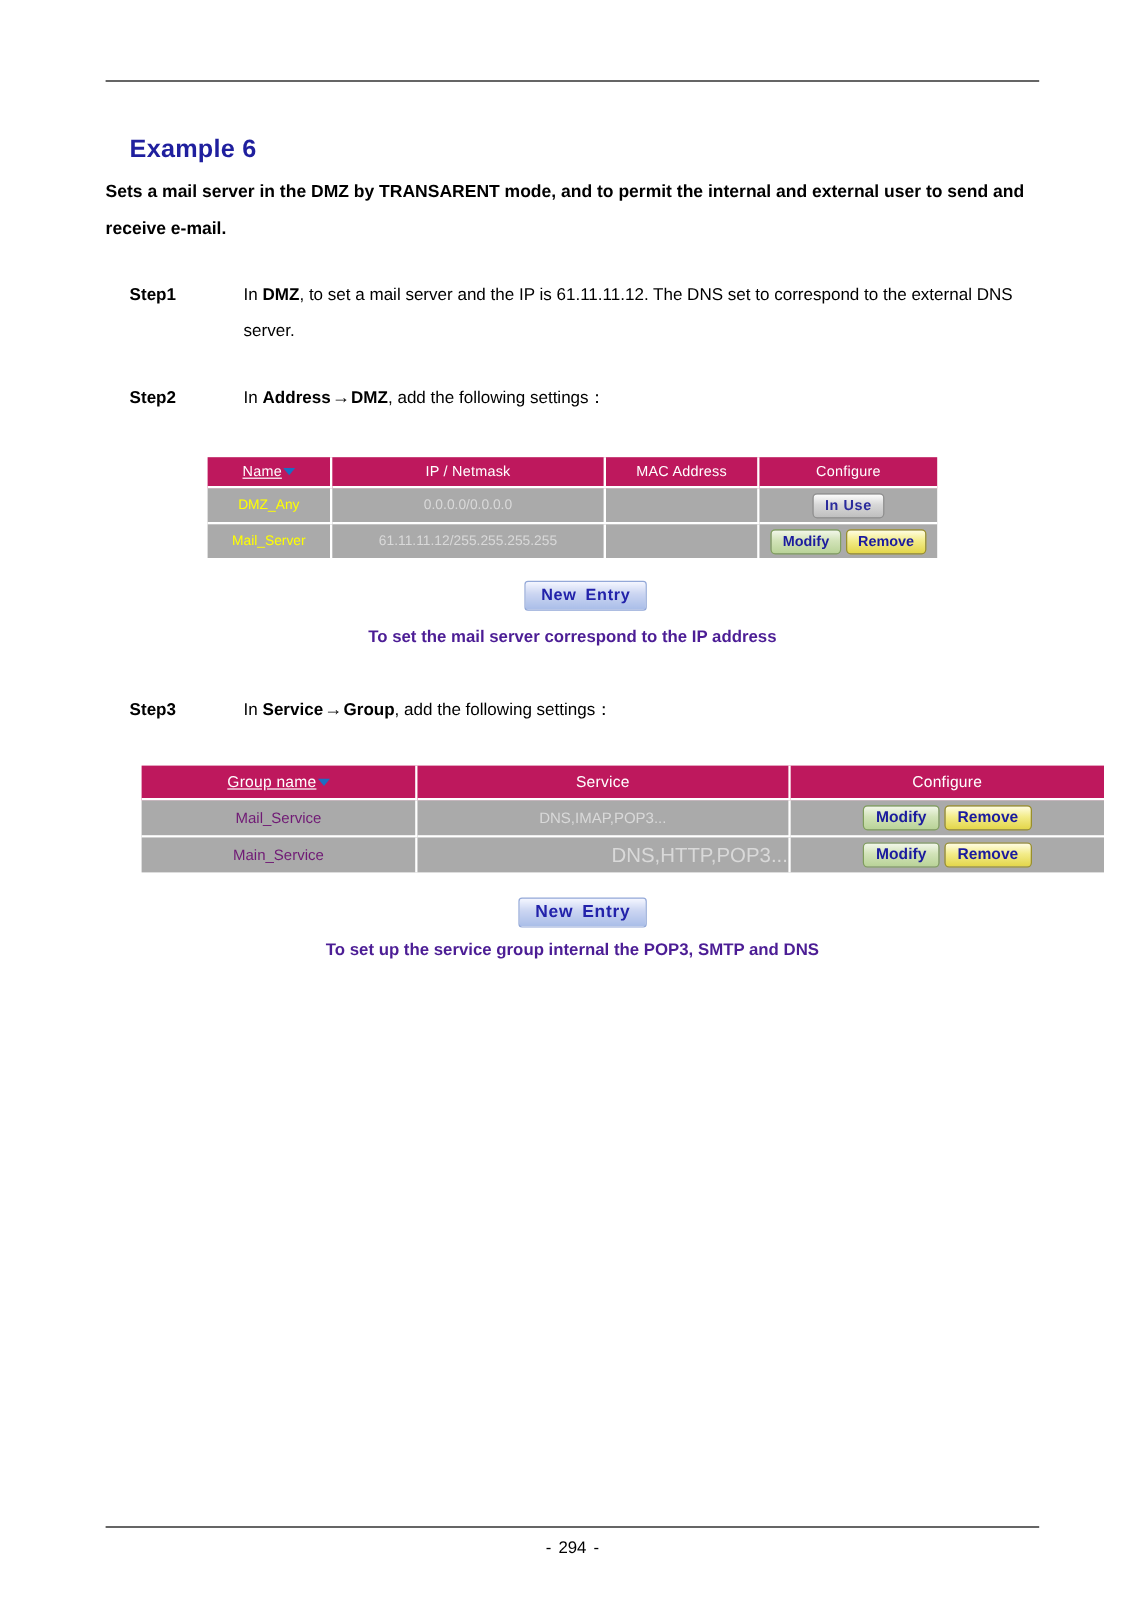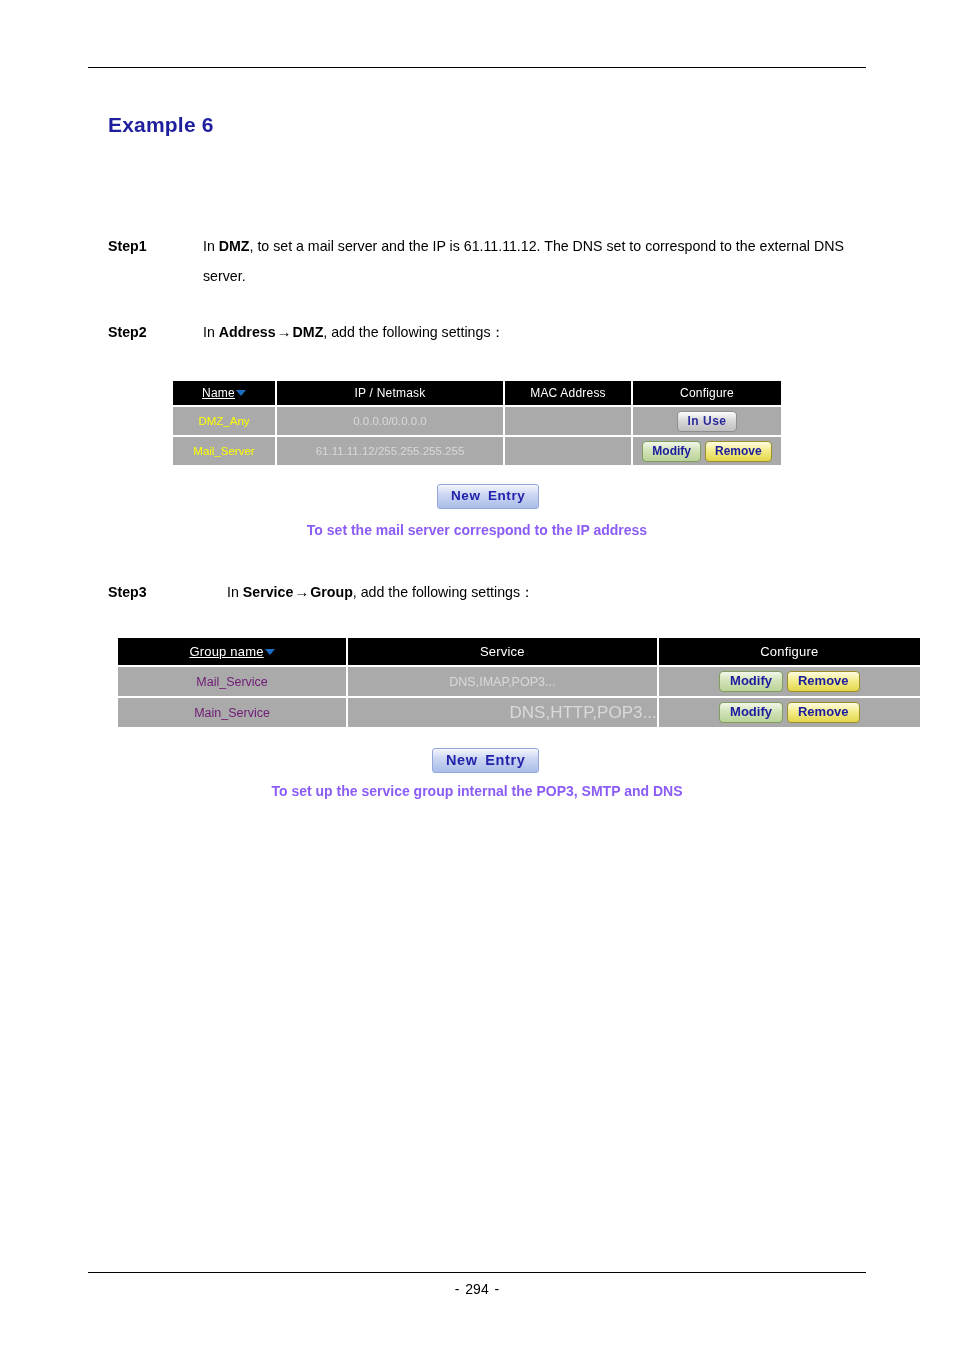--- a/index.html
+++ b/index.html
@@ -73,38 +73,38 @@
   .step-label {
     font-weight: bold;
     width: 80px;
     flex: 0 0 80px;
   }
   .step-body { flex: 1 1 auto; margin-left: 15px; }
   .step-body b { font-weight: bold; }
 
   #step1 { left: 108px; top: 231px; width: 740px; }
   #step2 { left: 108px; top: 317px; width: 740px; }
-  #step3 { left: 108px; top: 577px; width: 740px; gap: 24px; }
+  #step3 { left: 108px; top: 577px; width: 740px; }
 
   .arrow { font-weight: bold; font-size: 15px; padding: 0 1px; }
 
   
   .ss-table {
     position: absolute;
     border-collapse: separate;
     border-spacing: 0;
     background: #ffffff;
     font-size: 11.5px;
   }
   .ss-table td, .ss-table th {
     padding: 0;
     margin: 0;
   }
   .ss-head th {
-    background: #000000;
+    background: #be185d;
     color: #ffffff;
     font-weight: normal;
     height: 24px;
     text-align: center;
     border-right: 2px solid #ffffff;
     border-bottom: 2px solid #ffffff;
     font-size: 12px;
     letter-spacing: 0.2px;
   }
   .ss-head th:last-child { border-right: none; }
@@ -186,21 +186,21 @@
   }
 
   
   .caption {
     position: absolute;
     width: 954px;
     left: 0;
     text-align: center;
     font-size: 14px;
     font-weight: bold;
-    color: #8b5cf6;
+    color: #4c1d95;
   }
 
   
   .footer-rule {
     position: absolute;
     left: 88px;
     top: 1272px;
     width: 778px;
     border-bottom: 1.6px solid #000;
   }
@@ -218,20 +218,21 @@
 </head>
 <body>
 
 <div class="page">
 
   <div class="header-area">
     <div class="header-rule"></div>
   </div>
 
   <div class="example-title">Example 6</div>
+  <div class="lede">Sets a mail server in the DMZ by TRANSARENT mode, and to permit the internal and external user to send and receive e-mail.</div>
 
   <div class="step" id="step1">
     <div class="step-label">Step1</div>
     <div class="step-body"><span>In </span><b>DMZ</b><span>, to set a mail server and the IP is 61.11.11.12. The DNS set to correspond to the external DNS server.</span></div>
   </div>
 
   <div class="step" id="step2">
     <div class="step-label">Step2</div>
     <div class="step-body"><span>In </span><b>Address</b><b class="arrow">→</b><b>DMZ</b><span>, add the following settings：</span></div>
   </div>

